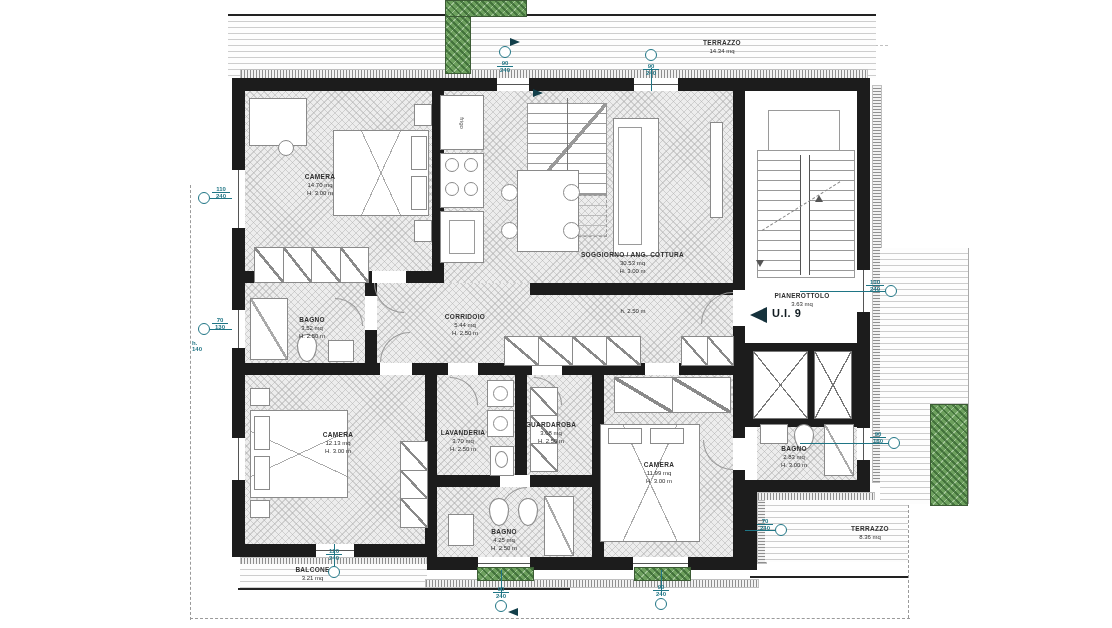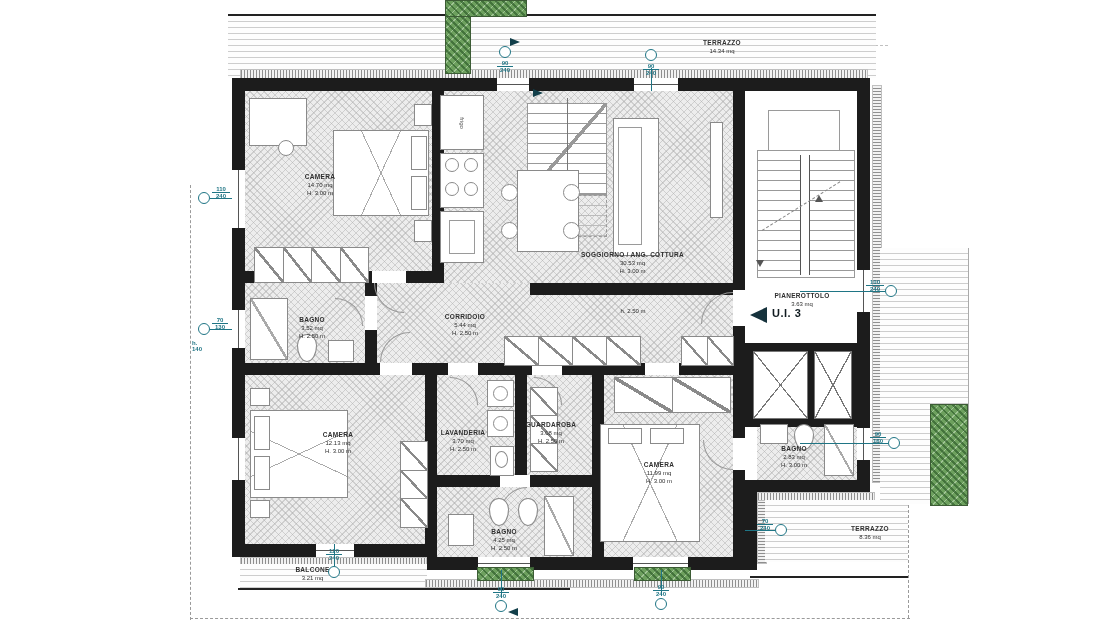--- a/index.html
+++ b/index.html
@@ -221,21 +221,21 @@
   <div class="abs" style="left:800px;top:155px;width:8px;height:120px;background:#fff;border-left:1px solid #555;border-right:1px solid #555;"></div>
   <div class="dash-h" style="left:762px;top:230px;width:92px;transform:rotate(-32deg);transform-origin:left center;border-top-color:#888;"></div>
   <div class="tri-up" style="left:815px;top:195px;"></div>
   <div class="tri-down" style="left:756px;top:260px;"></div>
 
   <div class="label" style="left:762px;top:291px;width:80px;">
     <div class="nm">PIANEROTTOLO</div>
     <div>3.63 mq</div>
   </div>
   <div class="uiarrow" style="left:750px;top:307px;"></div>
-  <div class="uitext" style="left:772px;top:307px;">U.I. 3</div>
+  <div class="uitext" style="left:772px;top:307px;">U.I. 9</div>
 
   <div class="shower" style="left:250px;top:298px;width:38px;height:62px;"></div>
   <div class="wc" style="left:297px;top:334px;width:20px;height:28px;"></div>
   <div class="furn" style="left:328px;top:340px;width:26px;height:22px;"></div>
   <div class="label" style="left:283px;top:315px;width:58px;">
     <div class="nm">BAGNO</div>
     <div>3.52 mq</div>
     <div>H. 2.50 m</div>
   </div>
 

